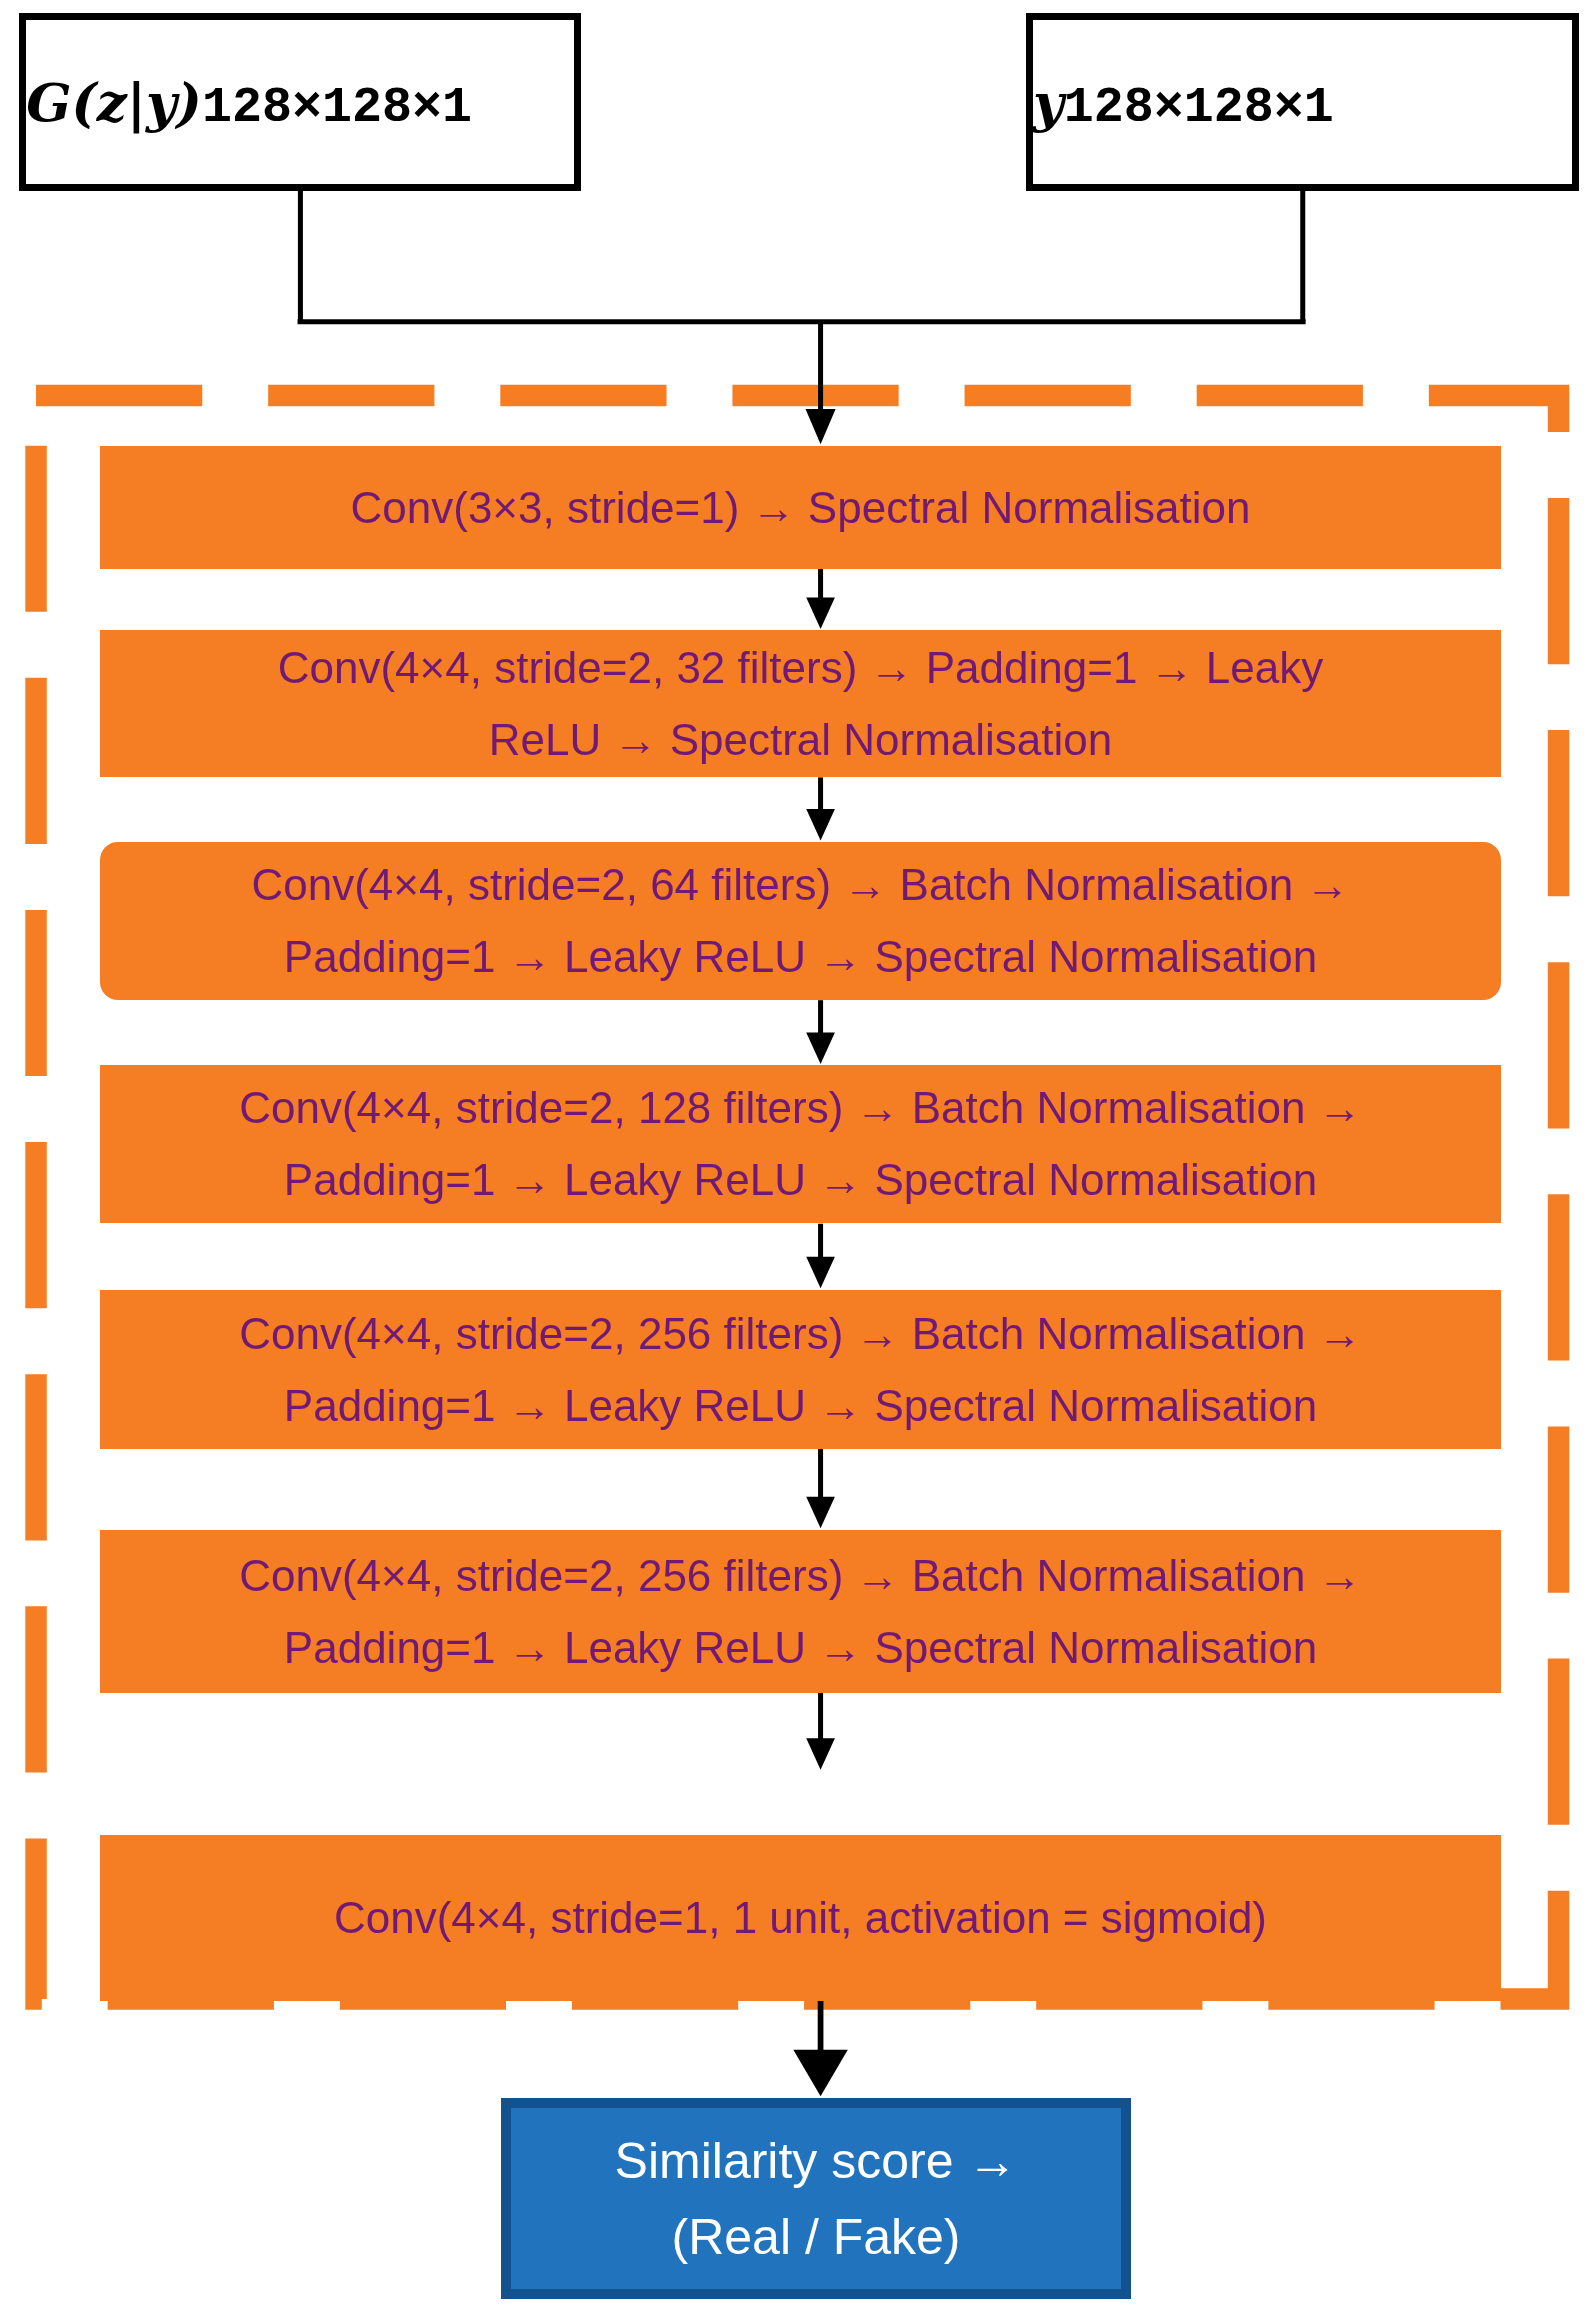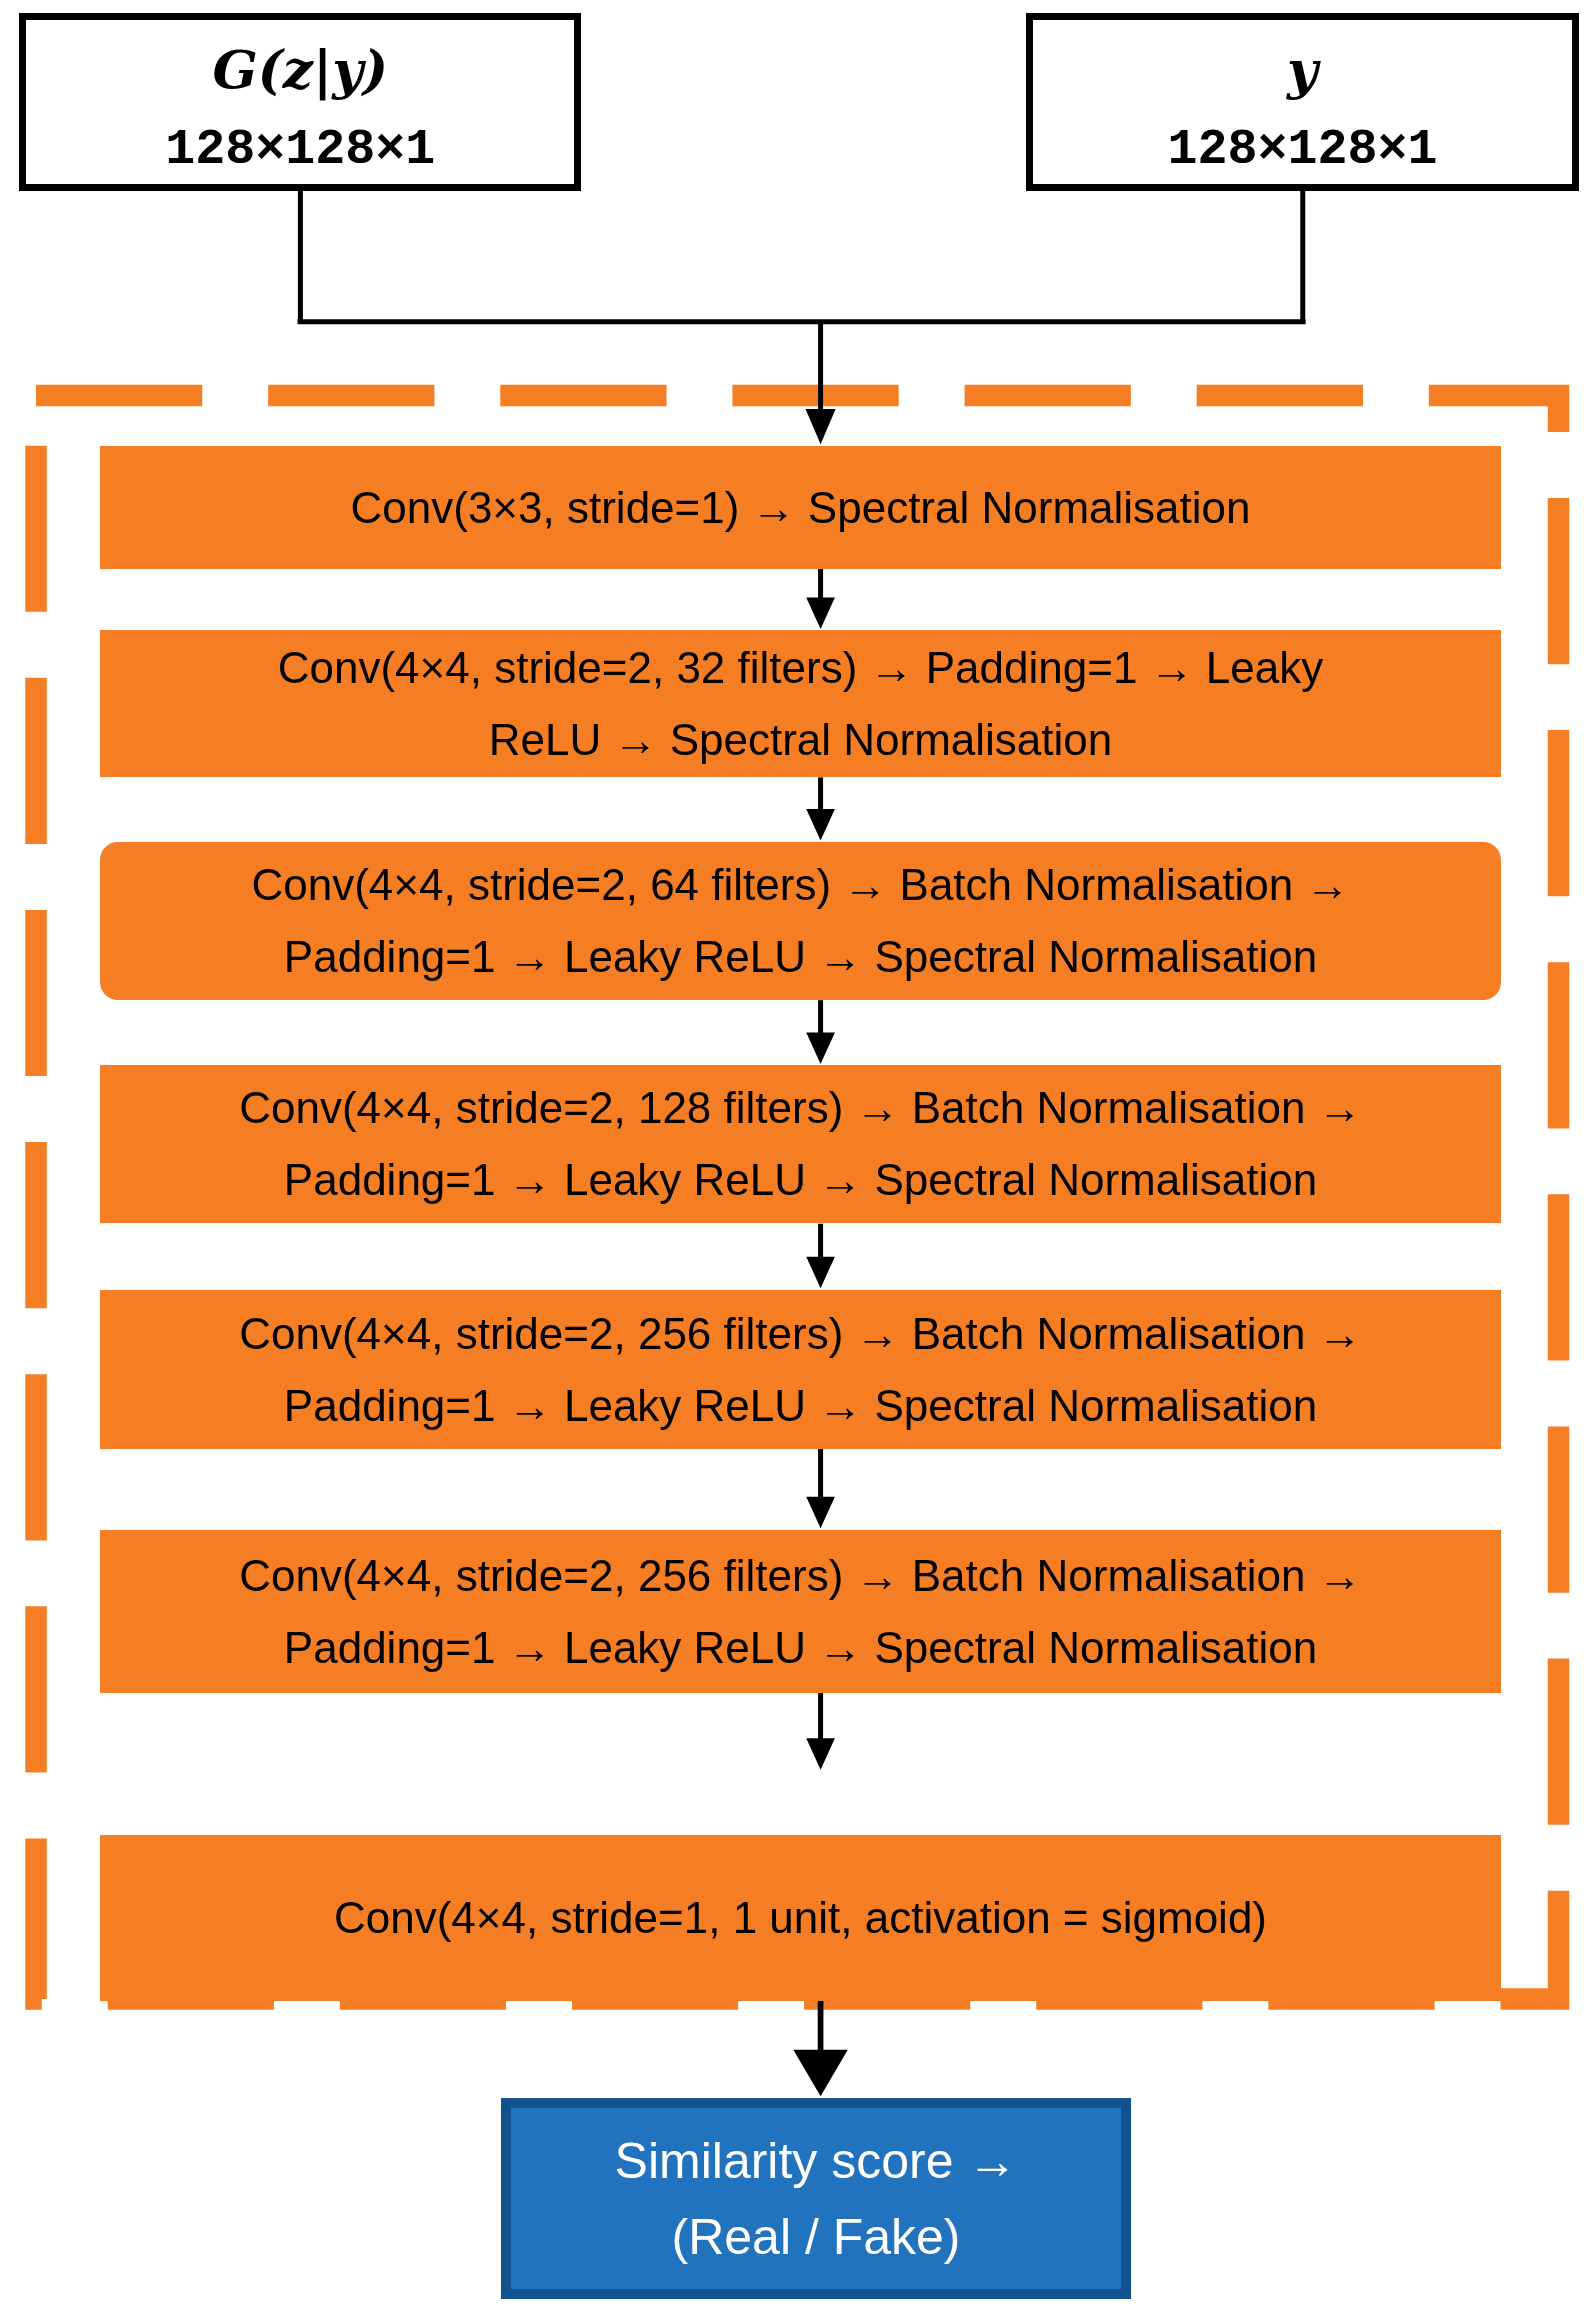--- a/index.html
+++ b/index.html
@@ -42,23 +42,23 @@
     stroke: none;
   }
   .input-box {
     position: absolute;
     top: 13px;
     height: 178px;
     border: 7.9px solid #000000;
     background: #ffffff;
     box-sizing: border-box;
     display: flex;
-    flex-direction: column;
+    flex-direction: row;
     align-items: center;
-    justify-content: flex-end;
+    justify-content: flex-start;
     color: #000000;
     text-align: center;
   }
   .input-box .math-label {
     font-family: "DejaVu Serif", serif;
     font-style: italic;
     font-weight: bold;
     font-size: 53px;
     line-height: 72px;
   }
@@ -67,21 +67,21 @@
     font-weight: bold;
     font-size: 50px;
     line-height: 69px;
     margin-top: 10px;
   }
   .layer-box {
     position: absolute;
     left: 100px;
     width: 1401px;
     background: var(--layer-fill, #F57D23);
-    color: #000000;
+    color: #701a75;
     box-sizing: border-box;
     display: flex;
     align-items: center;
     justify-content: center;
     text-align: center;
     white-space: pre-line;
     font-size: 44px;
     line-height: 72px;
     padding: 0 18px;
   }

